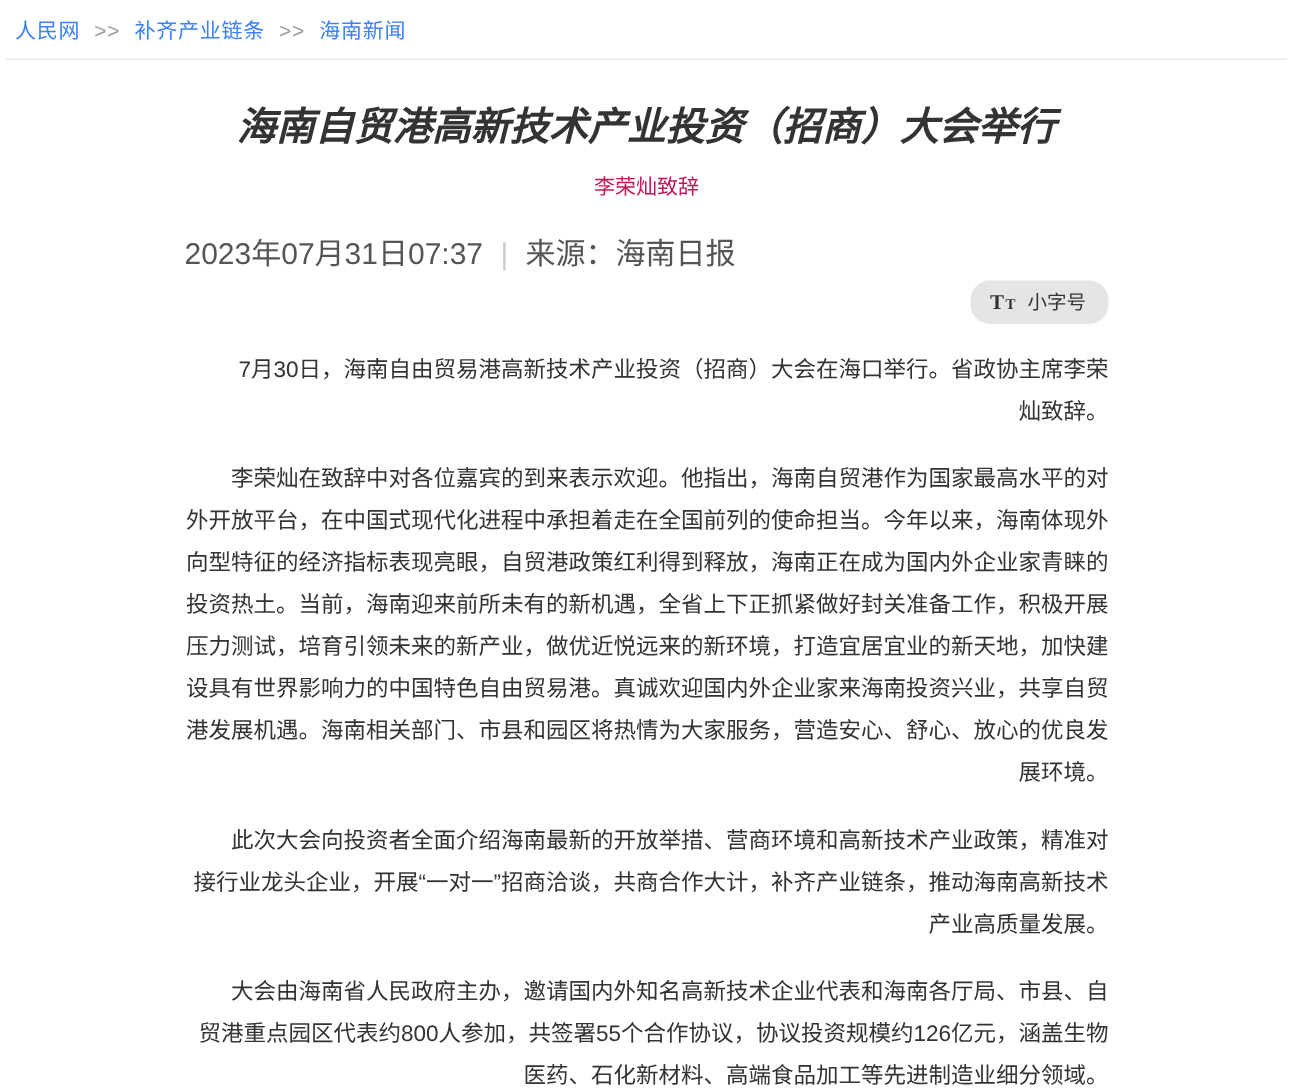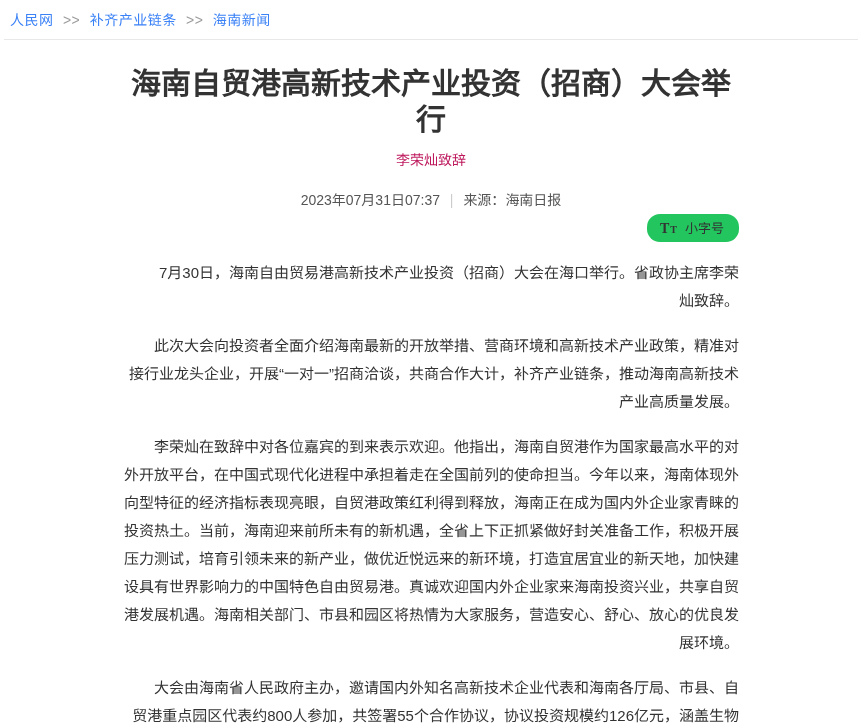--- a/index.html
+++ b/index.html
@@ -29,53 +29,54 @@
     margin: 0 4px;
   }
   
   .article-wrap {
     width: 616px;
     margin: 0 auto;
   }
   .article-title {
     margin-top: 26px;
     text-align: center;
-    font-size: 30px;
+    font-size: 26px;
     line-height: 36px;
     font-weight: 700;
     color: #333333;
+    font-style: italic;
   }
   .article-subtitle {
     margin-top: 11px;
     text-align: center;
     font-size: 14px;
     color: #be185d;
   }
   .article-dateline {
     margin-top: 20px;
-    text-align: center;
-    font-size: 14px;
+    text-align: left;
+    font-size: 20px;
     color: #555555;
   }
   .article-dateline .pipe { color: #cccccc; margin: 0 6px; }
   .article-dateline a.source-link {
     color: #555555;
     text-decoration: none;
     cursor: pointer;
   }
   
   .toolbar-row {
     display: flex;
     justify-content: flex-end;
     margin-top: 5px;
   }
   .fontsize-pill {
     display: inline-flex;
     align-items: baseline;
-    background: #22c55e;
+    background: #e5e5e5;
     border-radius: 13px;
     padding: 4px 15px 5px 13px;
     font-size: 13px;
     color: #333333;
     cursor: pointer;
     user-select: none;
   }
   .fontsize-pill .tt-icon {
     font-family: "Liberation Serif", "DejaVu Serif", serif;
     font-weight: 700;
@@ -121,19 +122,19 @@
 
   <div class="toolbar-row">
     <span class="fontsize-pill">
       <span class="tt-icon"><span class="t-big">T</span><span class="t-small">T</span></span>
       <span>小字号</span>
     </span>
   </div>
 
   <div class="article-body">
     <p class="indent">7月30日，海南自由贸易港高新技术产业投资（招商）大会在海口举行。省政协主席李荣灿致辞。</p>
+    <p class="indent">李荣灿在致辞中对各位嘉宾的到来表示欢迎。他指出，海南自贸港作为国家最高水平的对外开放平台，在中国式现代化进程中承担着走在全国前列的使命担当。今年以来，海南体现外向型特征的经济指标表现亮眼，自贸港政策红利得到释放，海南正在成为国内外企业家青睐的投资热土。当前，海南迎来前所未有的新机遇，全省上下正抓紧做好封关准备工作，积极开展压力测试，培育引领未来的新产业，做优近悦远来的新环境，打造宜居宜业的新天地，加快建设具有世界影响力的中国特色自由贸易港。真诚欢迎国内外企业家来海南投资兴业，共享自贸港发展机遇。海南相关部门、市县和园区将热情为大家服务，营造安心、舒心、放心的优良发展环境。</p>
     <p class="indent">此次大会向投资者全面介绍海南最新的开放举措、营商环境和高新技术产业政策，精准对接行业龙头企业，开展“一对一”招商洽谈，共商合作大计，补齐产业链条，推动海南高新技术产业高质量发展。</p>
-    <p class="indent">李荣灿在致辞中对各位嘉宾的到来表示欢迎。他指出，海南自贸港作为国家最高水平的对外开放平台，在中国式现代化进程中承担着走在全国前列的使命担当。今年以来，海南体现外向型特征的经济指标表现亮眼，自贸港政策红利得到释放，海南正在成为国内外企业家青睐的投资热土。当前，海南迎来前所未有的新机遇，全省上下正抓紧做好封关准备工作，积极开展压力测试，培育引领未来的新产业，做优近悦远来的新环境，打造宜居宜业的新天地，加快建设具有世界影响力的中国特色自由贸易港。真诚欢迎国内外企业家来海南投资兴业，共享自贸港发展机遇。海南相关部门、市县和园区将热情为大家服务，营造安心、舒心、放心的优良发展环境。</p>
     <p class="indent">大会由海南省人民政府主办，邀请国内外知名高新技术企业代表和海南各厅局、市县、自贸港重点园区代表约800人参加，共签署55个合作协议，协议投资规模约126亿元，涵盖生物医药、石化新材料、高端食品加工等先进制造业细分领域。</p>
 
   </div>
 
 </div>
 
 </body></html>

